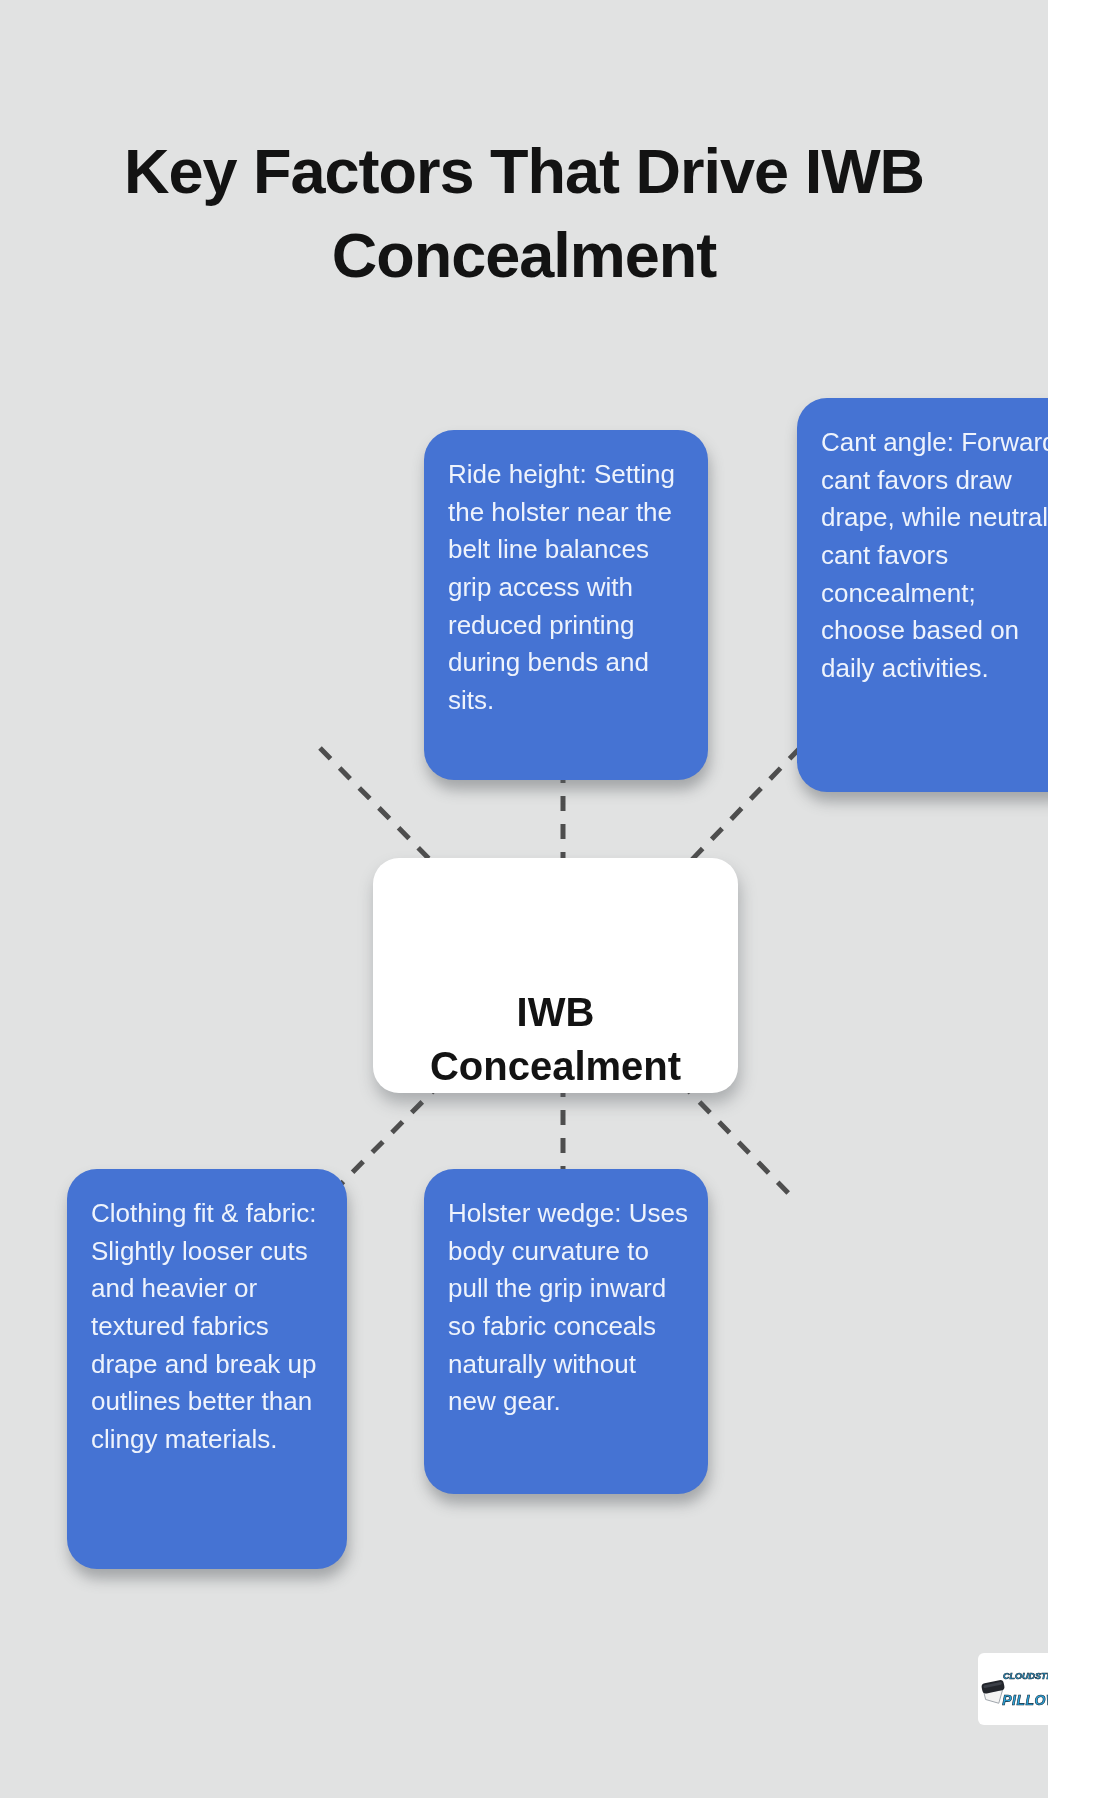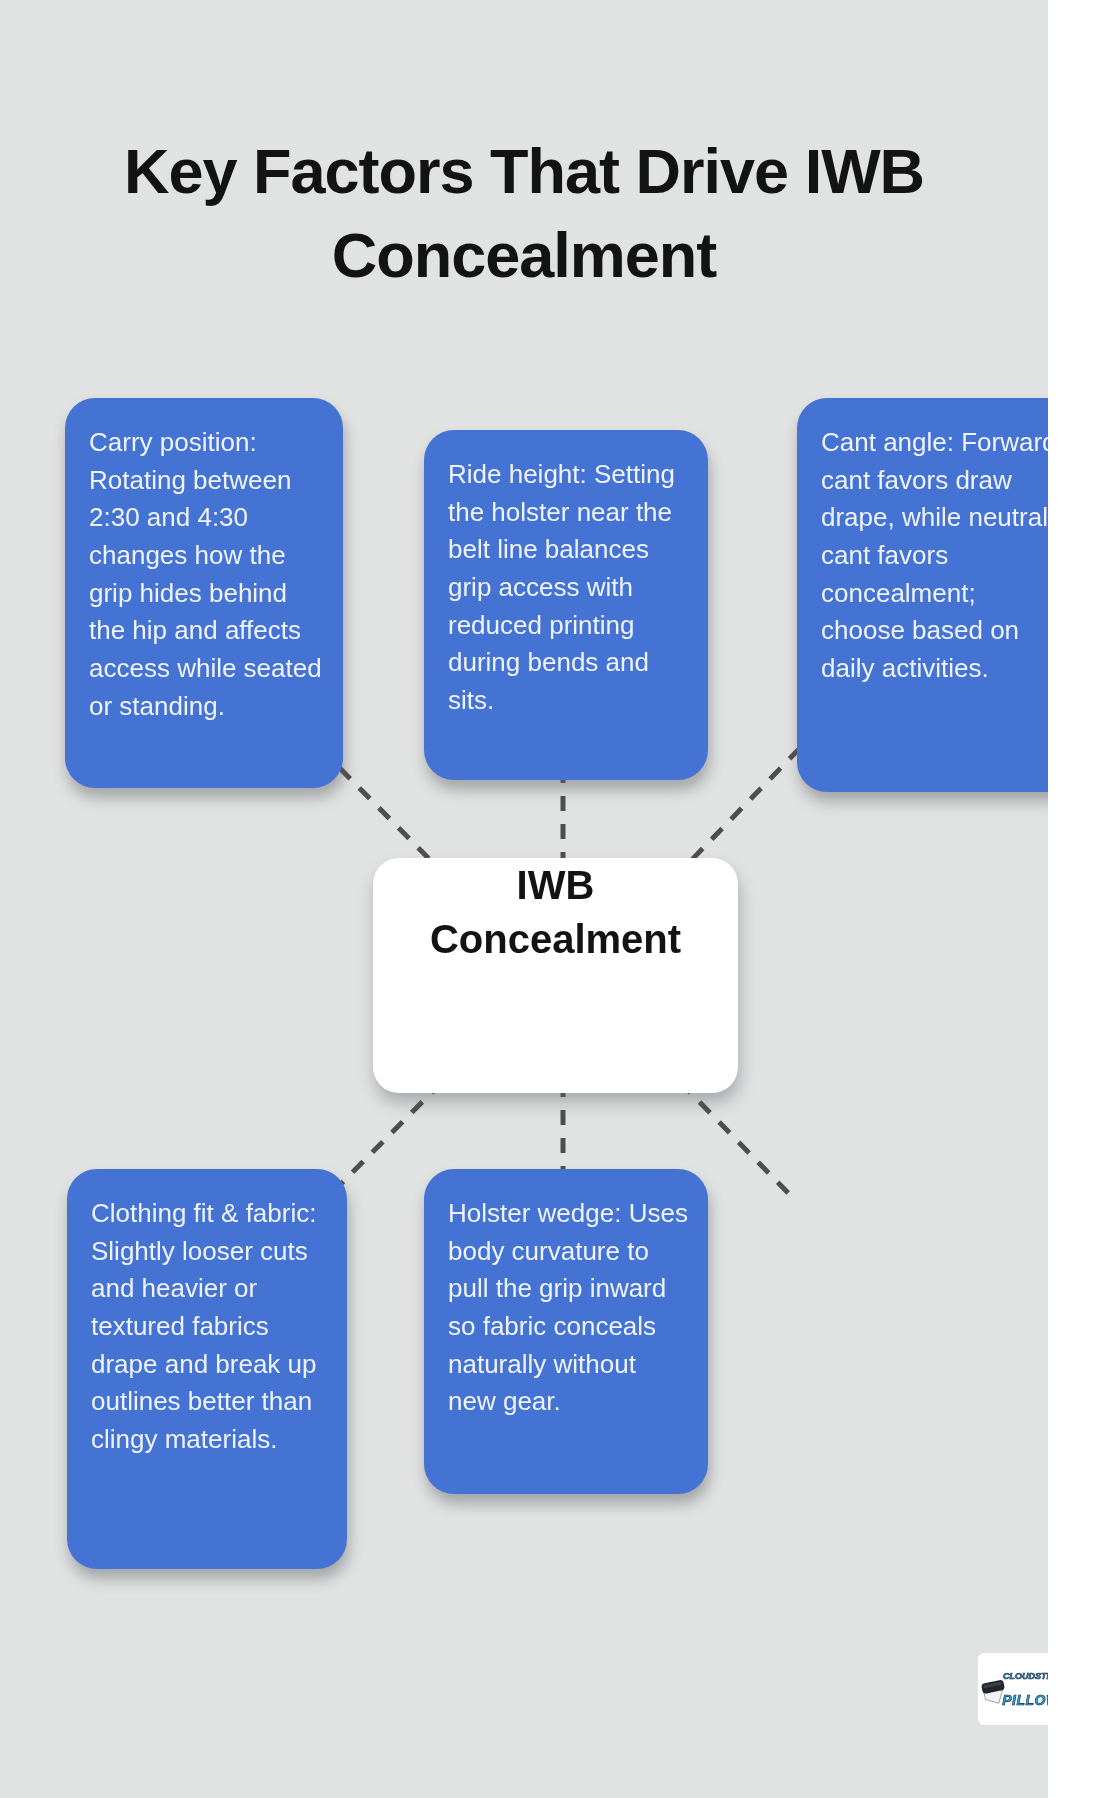--- a/index.html
+++ b/index.html
@@ -62,21 +62,21 @@
   .box-belt     { left: 797px; top: 1169px; width: 283px; min-height: 363px; }
   .center-node {
     position: absolute;
     left: 373px;
     top: 858px;
     width: 365px;
     height: 235px;
     background: var(--center-bg, #ffffff);
     border-radius: 26px;
     display: flex;
-    align-items: flex-start;
+    align-items: flex-end;
     justify-content: center;
     text-align: center;
     z-index: 2;
     box-shadow: 2px 10px 16px rgba(90, 95, 100, 0.4);
   }
   .center-label {
     width: 300px;
     font-size: 40px;
     font-weight: bold;
     line-height: 1.35;
@@ -132,23 +132,20 @@
 
   <svg class="connector-layer" viewBox="0 0 1120 1798" xmlns="http://www.w3.org/2000/svg" aria-hidden="true">
     <line class="connector" x1="320" y1="748" x2="442" y2="872"></line>
     <line class="connector" x1="563" y1="740" x2="563" y2="872"></line>
     <line class="connector" x1="800" y1="748" x2="680" y2="872"></line>
     <line class="connector" x1="442" y1="1082" x2="325" y2="1200"></line>
     <line class="connector" x1="563" y1="1082" x2="563" y2="1180"></line>
     <line class="connector" x1="680" y1="1082" x2="795" y2="1200"></line>
   </svg>
 
-  <div class="factor-box box-carry">
-    <span>Carry position: Rotating between 2:30 and 4:30 changes how the grip hides behind the hip and affects access while seated or standing.</span>
-  </div>
 
   <div class="factor-box box-ride">
     <span>Ride height: Setting the holster near the belt line balances grip access with reduced printing during bends and sits.</span>
   </div>
 
   <div class="factor-box box-cant">
     <span>Cant angle: Forward cant favors draw drape, while neutral cant favors concealment; choose based on daily activities.</span>
   </div>
 
   <div class="factor-box box-wedge">

